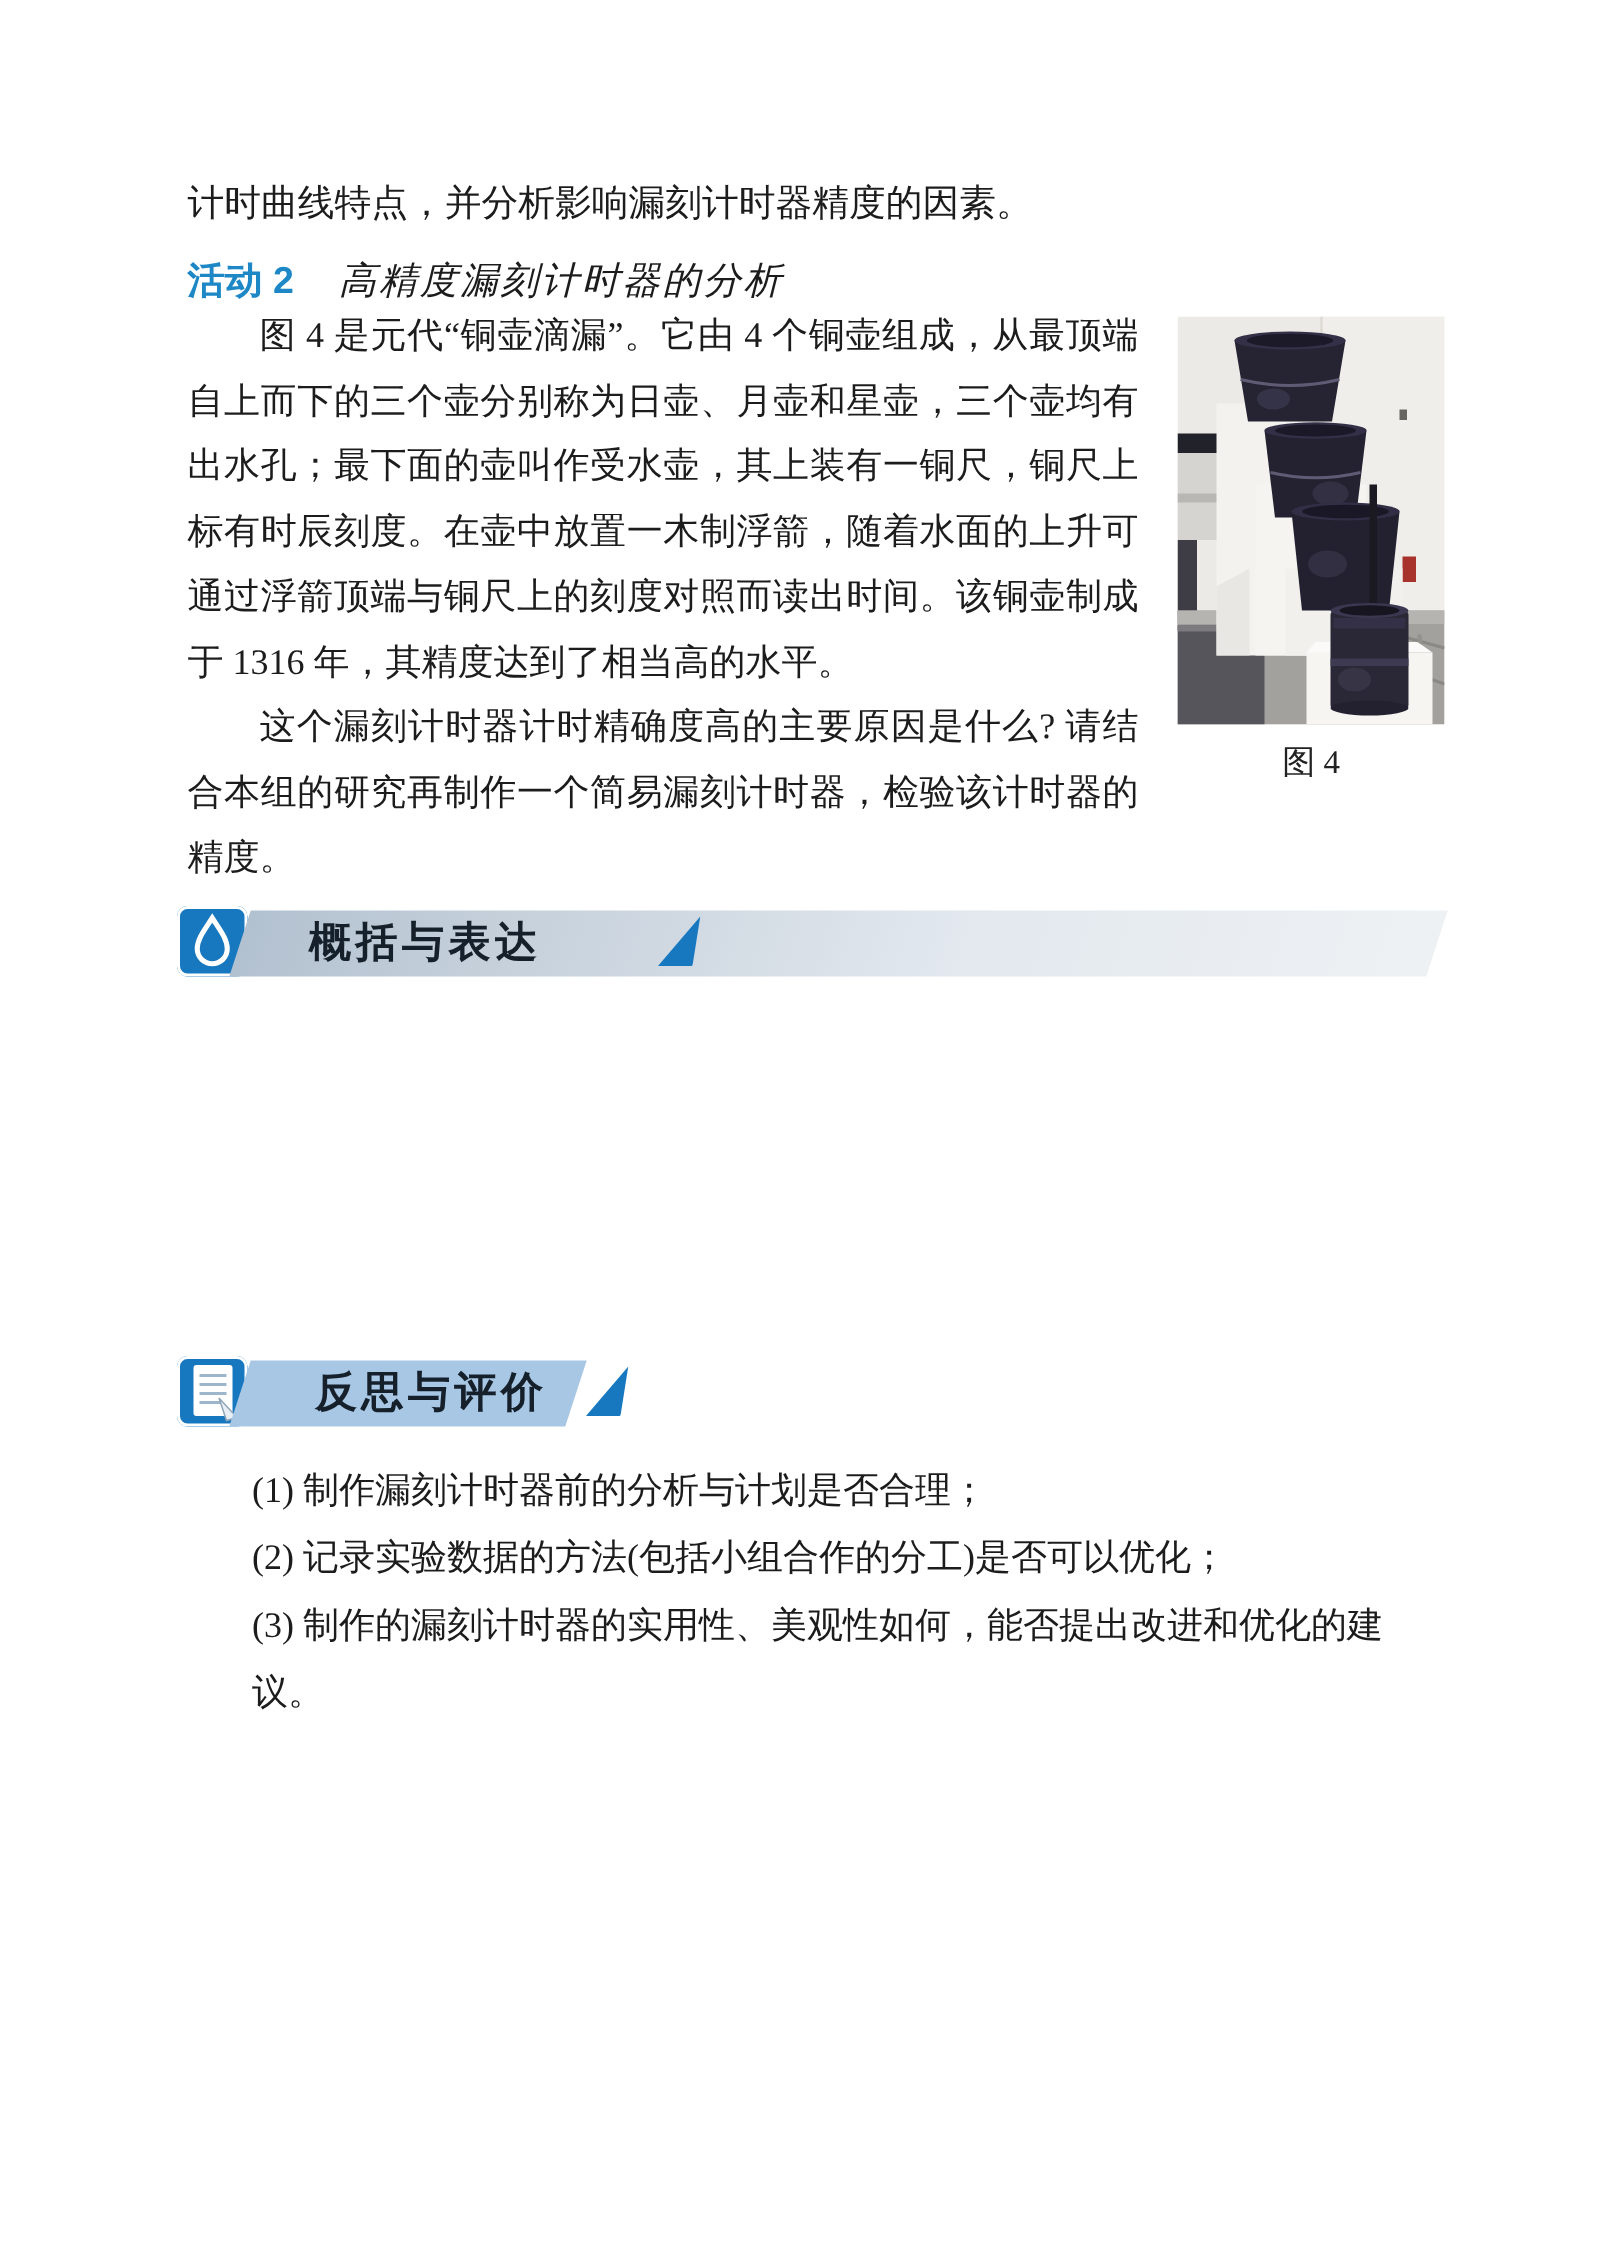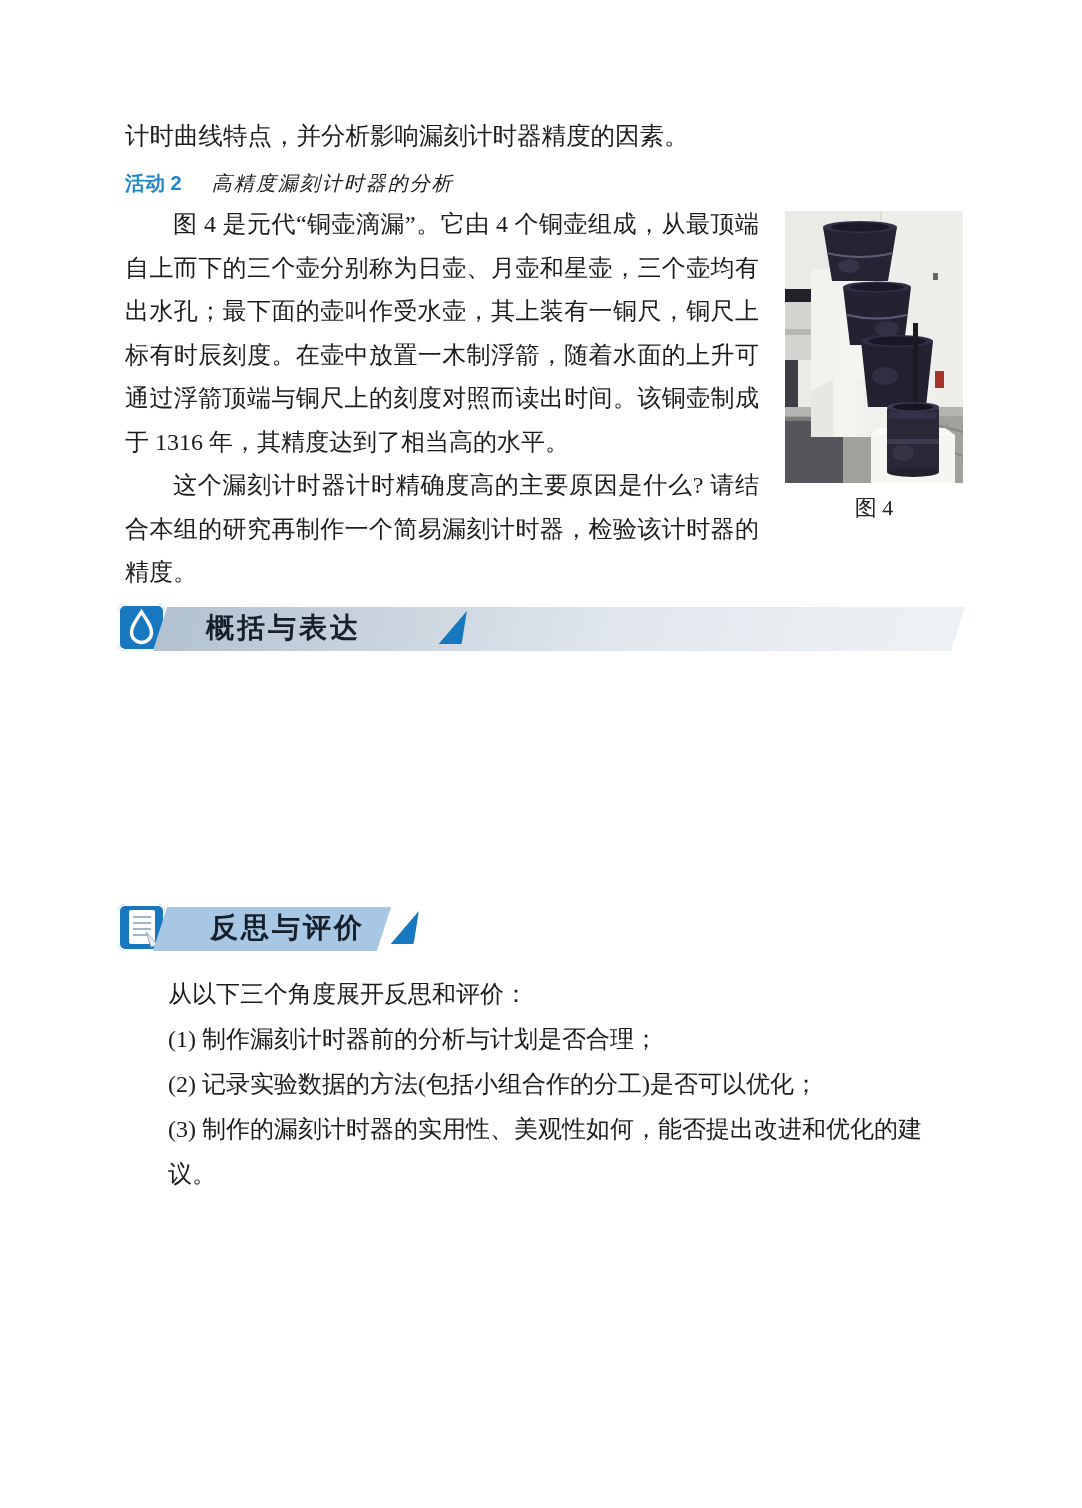--- a/index.html
+++ b/index.html
@@ -1,21 +1,21 @@
 <!DOCTYPE html>
 <html><head>
 <meta charset="utf-8">
 <style>
   html,body{margin:0;padding:0;background:#ffffff;}
   .page{position:relative;width:1082px;height:1220px;background:#ffffff;overflow:hidden;
         font-family:"Liberation Serif","DejaVu Serif",serif;color:#1c1c1c;}
 
   
   .intro-line{position:absolute;left:125px;top:118px;width:840px;font-size:24.5px;line-height:36px;}
-  .activity{position:absolute;left:125px;top:170px;width:840px;font-size:20px;}
+  .activity{position:absolute;left:125px;top:170px;width:840px;font-size:25px;}
   .activity-label{color:#1e88c7;font-weight:bold;font-family:"Liberation Sans","DejaVu Sans",sans-serif;}
   .activity-title{margin-left:30px;font-style:italic;letter-spacing:2px;}
 
   
   .content-block{position:absolute;left:125px;top:203px;width:838px;}
   .figure{float:right;width:178px;margin:8px 0 52px 26px;}
   .figure-photo{display:block;width:178px;height:272px;}
   .figure-caption{display:block;text-align:center;font-size:22px;margin-top:10px;color:#222;}
   .body-para{margin:0;font-size:24px;line-height:43.5px;text-align:justify;text-indent:2em;}
 
@@ -155,21 +155,20 @@
         <line x1="15" y1="31" x2="29" y2="31" stroke="#9db6cc" stroke-width="2"></line>
         <polygon points="28,28 40,41 33,43" fill="#e8eef4" stroke="#8fa6ba" stroke-width="1"></polygon>
       </svg>
     </div>
     <div class="banner-strip short"></div>
     <div class="banner-title" style="left:92px;">反思与评价</div>
     <div class="banner-tri" style="left:278px;"></div>
   </div>
 
   <div class="reflection">
-    <p class="refl-intro">从以下三个角度展开反思和评价：</p>
     <p class="refl-item">(1) 制作漏刻计时器前的分析与计划是否合理；</p>
     <p class="refl-item">(2) 记录实验数据的方法(包括小组合作的分工)是否可以优化；</p>
     <p class="refl-item">(3) 制作的漏刻计时器的实用性、美观性如何，能否提出改进和优化的建议。</p>
   </div>
 
   <div class="footer">
     <svg class="footer-arc" width="64" height="64" viewBox="0 0 64 64" xmlns="http://www.w3.org/2000/svg">
       <path d="M44 7 A 40 40 0 0 0 5 52" fill="none" stroke="#aaaaaa" stroke-width="1.6"></path>
       <circle cx="47" cy="6" r="5" fill="#1878bf"></circle>
     </svg>

